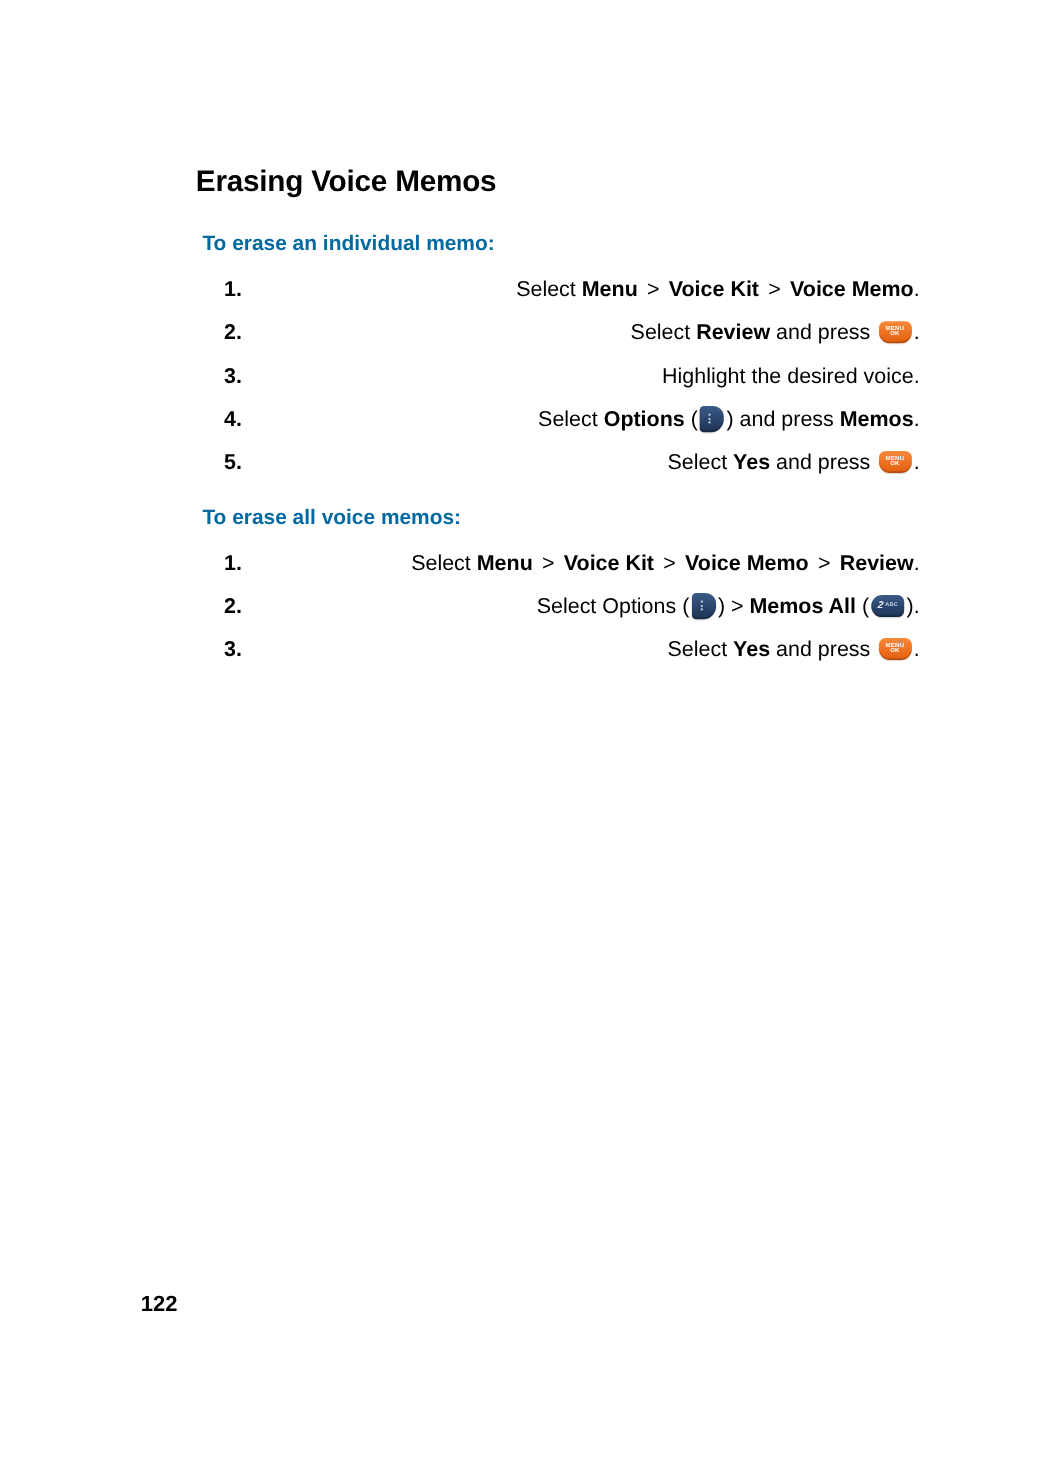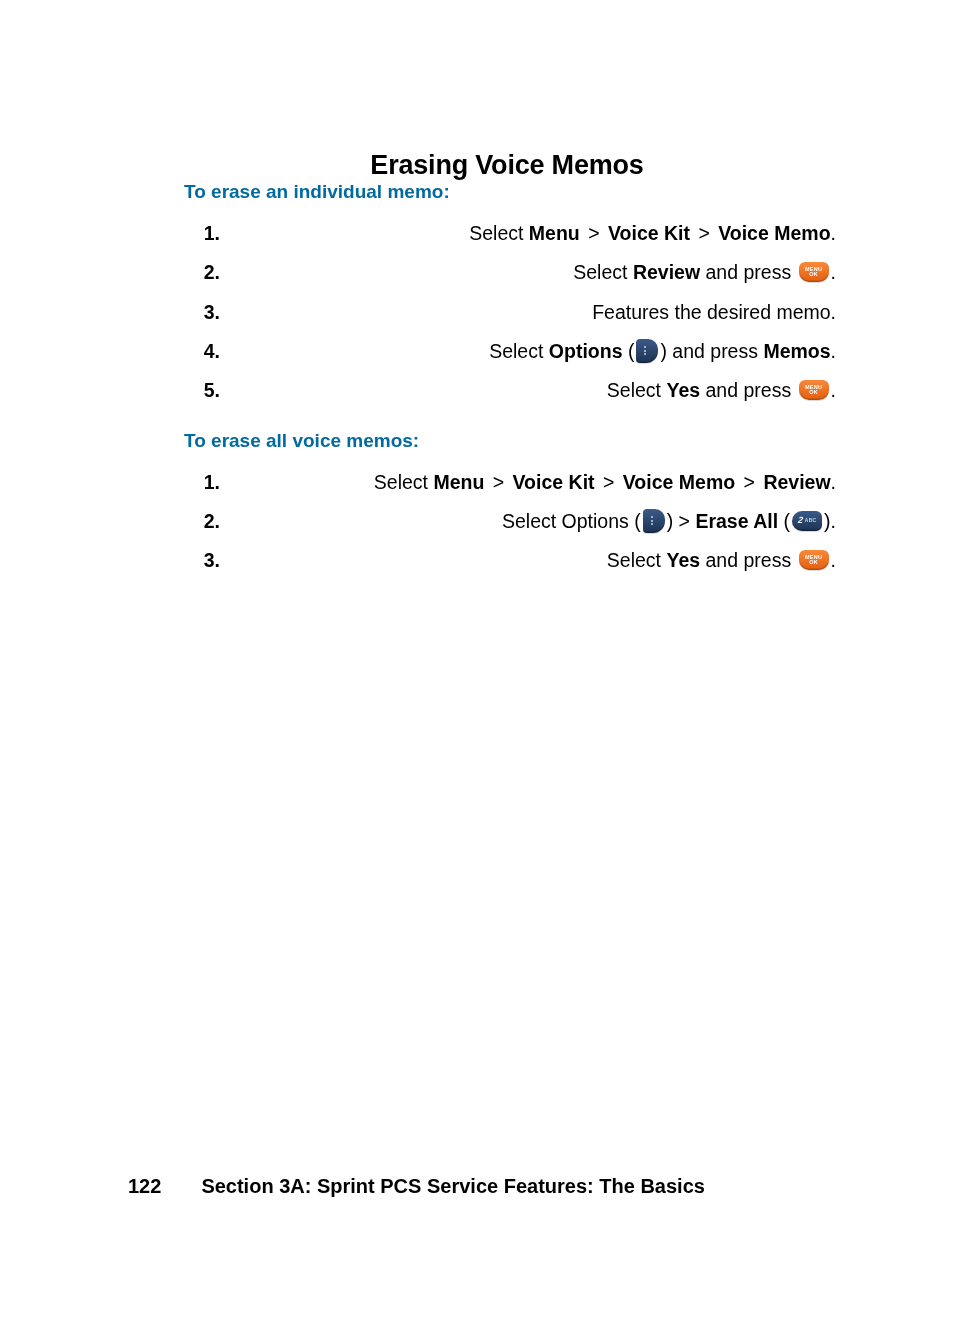--- a/index.html
+++ b/index.html
@@ -8,23 +8,23 @@
       height: 1336px;
       background: #fff;
       font-family: "Segoe UI", "Myriad Pro", -apple-system, Arial, sans-serif;
       color: #000;
       position: relative;
       padding: 150px 118px 0 178px;
     }
     h2 {
       font-size: 27px;
       font-weight: 700;
+      margin-bottom: 30px;
       letter-spacing: -0.2px;
       color: #000;
-      text-align: center;
     }
     .intro {
       font-size: 19px;
       font-weight: 700;
       margin: 0 0 18px 6px;
       color: #0369a1;
     }
     ol {
       list-style: none;
       padding-left: 24px;
@@ -176,21 +176,21 @@
       <span class="key-menu">
         <span class="l1">MENU</span>
         <span class="l2">OK</span>
       </span>
       <span>.</span>
     </span>
   </li>
   <li>
     <span class="num">3.</span>
     <span class="body">
-      <span>Features the desired memo.</span>
+      <span>Highlight the desired voice.</span>
     </span>
   </li>
   <li>
     <span class="num">4.</span>
     <span class="body">
       <span>Select </span>
       <b>Options</b>
       <span> (</span>
       <span class="key-soft">
         <span class="dots"><span class="dot"></span><span class="dot"></span><span class="dot"></span></span>
@@ -234,21 +234,21 @@
     </span>
   </li>
   <li>
     <span class="num">2.</span>
     <span class="body">
       <span>Select Options (</span>
       <span class="key-soft">
         <span class="dots"><span class="dot"></span><span class="dot"></span><span class="dot"></span></span>
       </span>
       <span>) &gt; </span>
-      <b>Erase All</b>
+      <b>Memos All</b>
       <span> (</span>
       <span class="key-num">
         <span class="n">2</span>
         <span class="abc">ABC</span>
       </span>
       <span>).</span>
     </span>
   </li>
   <li>
     <span class="num">3.</span>
@@ -260,14 +260,13 @@
         <span class="l1">MENU</span>
         <span class="l2">OK</span>
       </span>
       <span>.</span>
     </span>
   </li>
 </ol>
 
 <div class="footer">
   <span class="pn">122</span>
-  <span class="label">Section 3A: Sprint PCS Service Features: The Basics</span>
 </div>
 
 </body></html>

